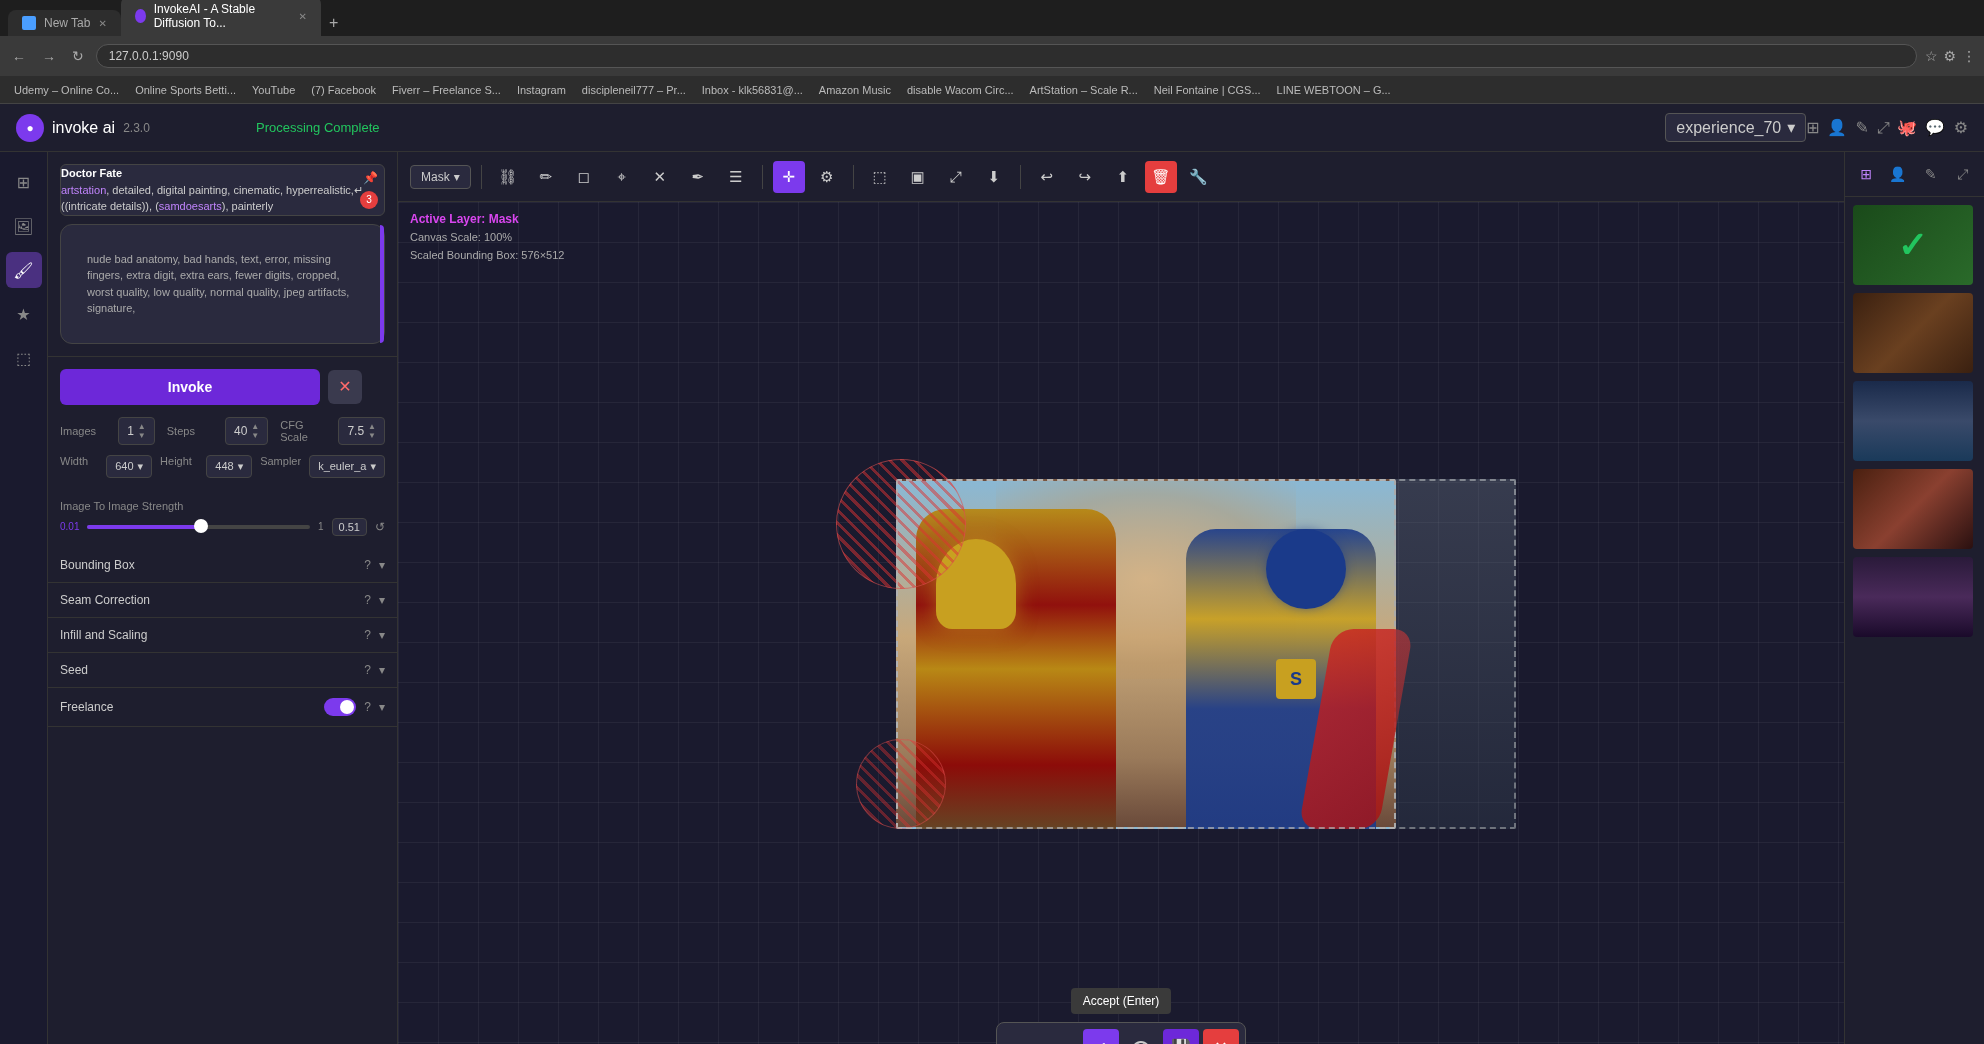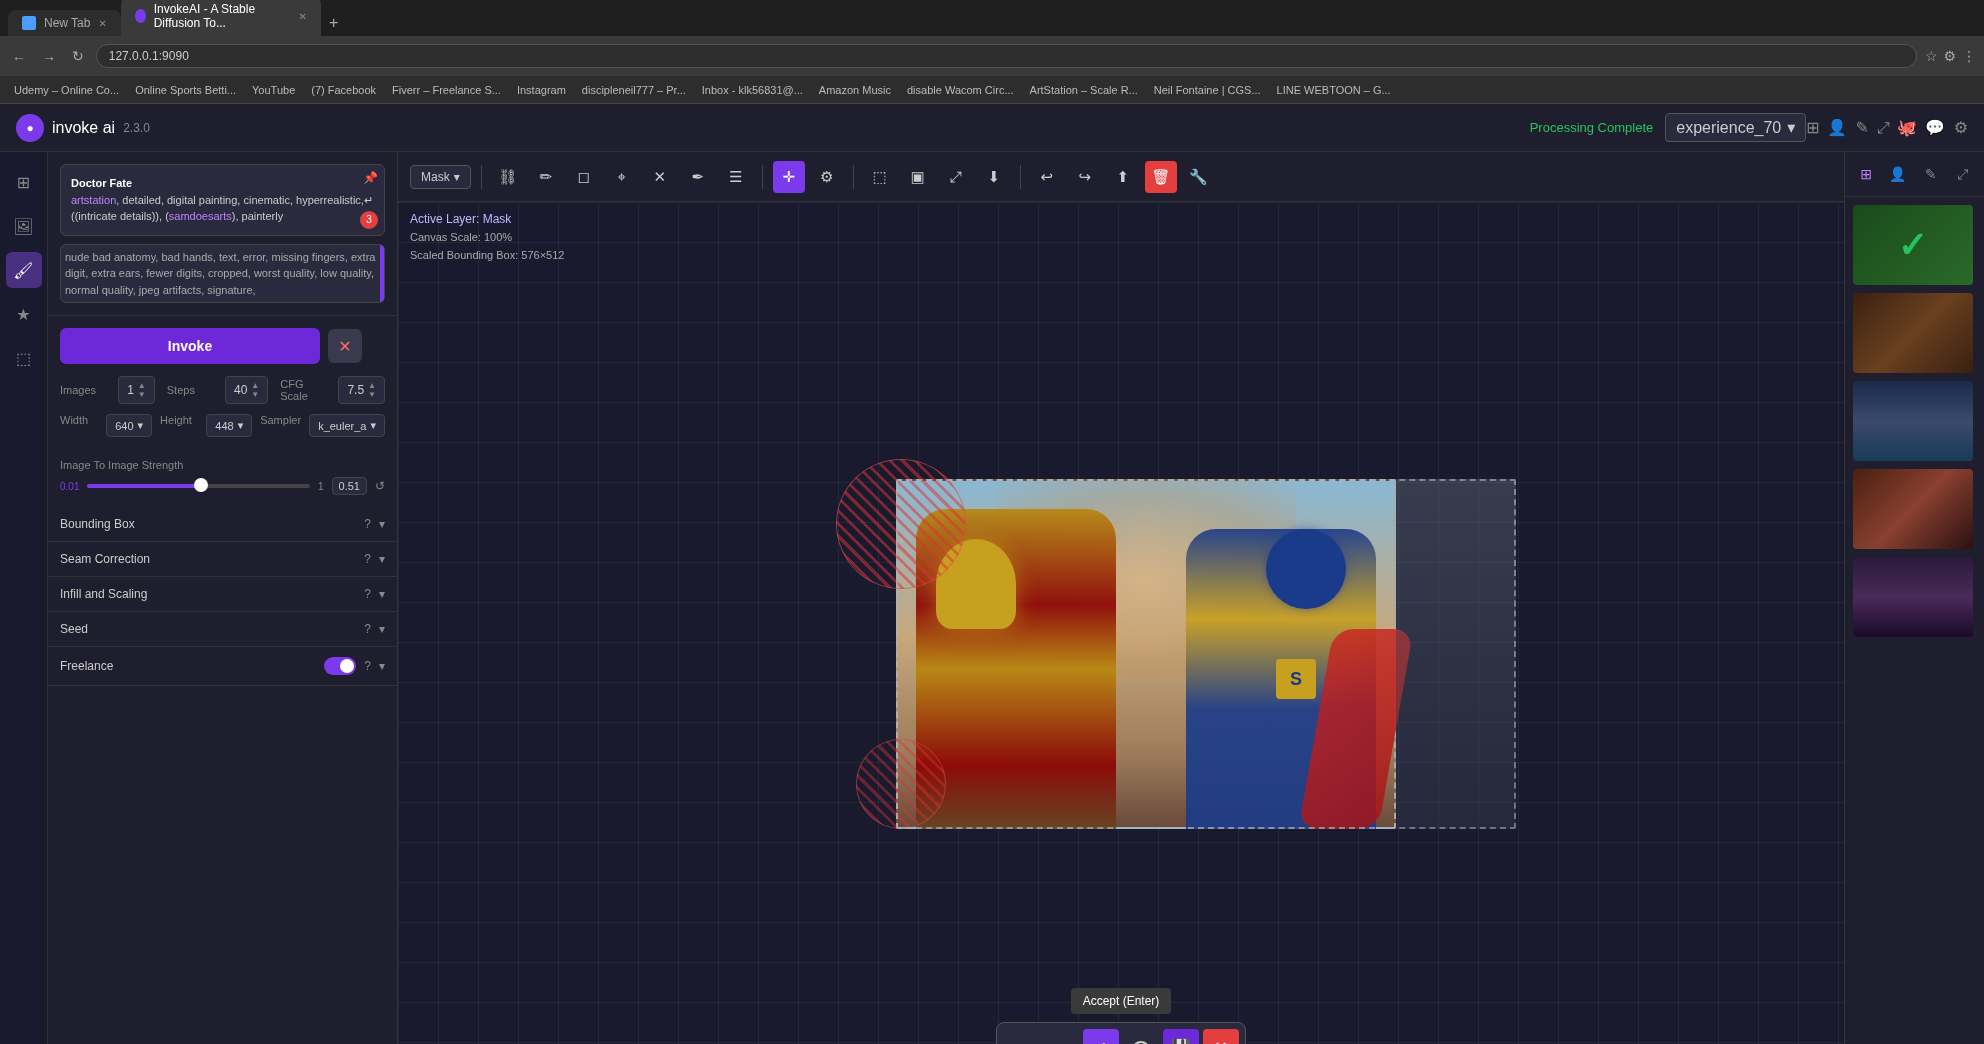--- a/index.html
+++ b/index.html
@@ -30,26 +30,26 @@
 
     
     .sidebar-icons { width: 48px; background: #1a1a2e; display: flex; flex-direction: column; align-items: center; padding: 12px 0; gap: 8px; border-right: 1px solid #333; }
     .sidebar-icon { width: 36px; height: 36px; display: flex; align-items: center; justify-content: center; border-radius: 6px; cursor: pointer; color: #888; font-size: 16px; }
     .sidebar-icon.active { background: #4a3080; color: #fff; }
 
     
     .left-panel { width: 350px; background: #1e1e2e; border-right: 1px solid #333; display: flex; flex-direction: column; overflow-y: auto; }
 
     .prompt-section { padding: 12px; border-bottom: 1px solid #333; }
-    .prompt-box { background: #2a2a3e; border: 1px solid #444; border-radius: 6px; padding: 10px; position: relative; }
+    .prompt-box { background: #2a2a3e; border: 1px solid #444; border-radius: 6px; position: relative; }
     .prompt-text { color: #ccc; font-size: 11px; line-height: 1.5; }
     .prompt-pin { position: absolute; top: 6px; right: 6px; color: #888; cursor: pointer; }
     .prompt-count { position: absolute; bottom: 6px; right: 6px; background: #e53e3e; color: white; border-radius: 50%; width: 18px; height: 18px; display: flex; align-items: center; justify-content: center; font-size: 10px; }
 
-    .negative-prompt-box { background: #2a2a3e; border: 1px solid #444; border-radius: 6px; padding: 4px; position: relative; margin-top: 8px; }
+    .negative-prompt-box { background: #2a2a3e; border: 1px solid #444; border-radius: 12px; padding: 26px; position: relative; margin-top: 8px; }
     .negative-text { color: #aaa; font-size: 11px; line-height: 1.5; }
     .negative-bar { position: absolute; right: 0; top: 0; bottom: 0; width: 4px; background: #7c3aed; border-radius: 0 4px 4px 0; }
 
     .invoke-section { padding: 12px; }
     .invoke-btn { width: 80%; background: #6d28d9; color: white; border: none; border-radius: 6px; padding: 10px; font-size: 14px; font-weight: bold; cursor: pointer; }
     .invoke-row { display: flex; gap: 8px; align-items: center; }
     .invoke-cancel { width: 34px; height: 34px; background: #3a3a4e; border: none; border-radius: 6px; color: #ff6b6b; cursor: pointer; font-size: 16px; display: flex; align-items: center; justify-content: center; }
 
     .params-section { padding: 0 12px 12px; }
     .param-row { display: flex; align-items: center; gap: 12px; margin-bottom: 10px; }
@@ -82,21 +82,21 @@
     .main-area { flex: 1; display: flex; flex-direction: column; background: #1a1a2e; position: relative; }
 
     .canvas-toolbar { background: #1e1e2e; border-bottom: 1px solid #333; display: flex; align-items: center; padding: 8px 12px; gap: 6px; height: 50px; }
     .mask-dropdown { background: #2a2a3e; border: 1px solid #555; border-radius: 4px; padding: 4px 10px; color: #ccc; font-size: 12px; display: flex; align-items: center; gap: 4px; cursor: pointer; }
     .tool-sep { width: 1px; height: 24px; background: #444; margin: 0 4px; }
     .tool-btn { width: 32px; height: 32px; display: flex; align-items: center; justify-content: center; border-radius: 4px; cursor: pointer; color: #ccc; font-size: 15px; }
     .tool-btn.active { background: #7c3aed; color: white; }
     .tool-btn.danger { background: #e53e3e; color: white; }
 
     .canvas-info { position: absolute; top: 58px; left: 12px; color: #aaa; font-size: 11px; line-height: 1.6; z-index: 10; }
-    .active-layer { color: #c4b5fd; font-size: 12px; }
+    .active-layer { color: #d946ef; font-size: 12px; font-weight: bold; }
 
     .canvas-area { flex: 1; display: flex; align-items: center; justify-content: center; position: relative; overflow: hidden; }
     .canvas-grid { width: 100%; height: 100%; background-image: linear-gradient(rgba(255,255,255,0.05) 1px, transparent 1px), linear-gradient(90deg, rgba(255,255,255,0.05) 1px, transparent 1px); background-size: 40px 40px; position: relative; }
 
     .canvas-image { position: absolute; top: 50%; left: 50%; transform: translate(-45%, -48%); }
 
     
     .bottom-toolbar { position: absolute; bottom: 20px; left: 50%; transform: translateX(-50%); display: flex; flex-direction: column; align-items: center; gap: 8px; z-index: 20; }
     .accept-tooltip { background: #3a3a3a; color: #fff; font-size: 12px; padding: 6px 12px; border-radius: 4px; white-space: nowrap; }
     .action-bar { background: #2a2a3e; border: 1px solid #555; border-radius: 8px; display: flex; align-items: center; padding: 6px; gap: 4px; }
@@ -117,21 +117,21 @@
     .thumb-3 { background: linear-gradient(135deg, #1a2a4a 0%, #3a4a8a 50%, #0a1a2a 100%); }
     .thumb-4 { background: linear-gradient(135deg, #4a2a1a 0%, #8a4a2a 50%, #2a0a0a 100%); }
     .thumb-5 { background: linear-gradient(135deg, #2a1a4a 0%, #4a2a6a 50%, #0a0a2a 100%); }
 
     
     .app-header { background: #1e1e2e; border-bottom: 1px solid #333; display: flex; align-items: center; padding: 0 16px; height: 48px; }
     .app-logo { display: flex; align-items: center; gap: 8px; width: 240px; }
     .logo-circle { width: 28px; height: 28px; border-radius: 50%; background: #7c3aed; display: flex; align-items: center; justify-content: center; color: white; font-size: 12px; font-weight: bold; }
     .app-name { color: #fff; font-size: 16px; font-weight: 300; }
     .app-version { color: #888; font-size: 12px; }
-    .header-center { flex: 1; display: flex; align-items: center; justify-content: flex-end; gap: 12px; }
+    .header-center { flex: 1; display: flex; align-items: center; justify-content: space-between; gap: 12px; }
     .processing-complete { color: #22c55e; font-size: 13px; font-weight: 500; }
     .model-selector { background: #2a2a3e; border: 1px solid #555; border-radius: 4px; padding: 4px 10px; color: #ccc; font-size: 16px; display: flex; align-items: center; gap: 6px; cursor: pointer; }
     .header-icons { display: flex; gap: 8px; align-items: center; }
     .header-icon { color: #888; font-size: 16px; cursor: pointer; }
   </style>
 </head>
 <body>
 
 <div class="browser-chrome">
   <div class="browser-tab-bar">

